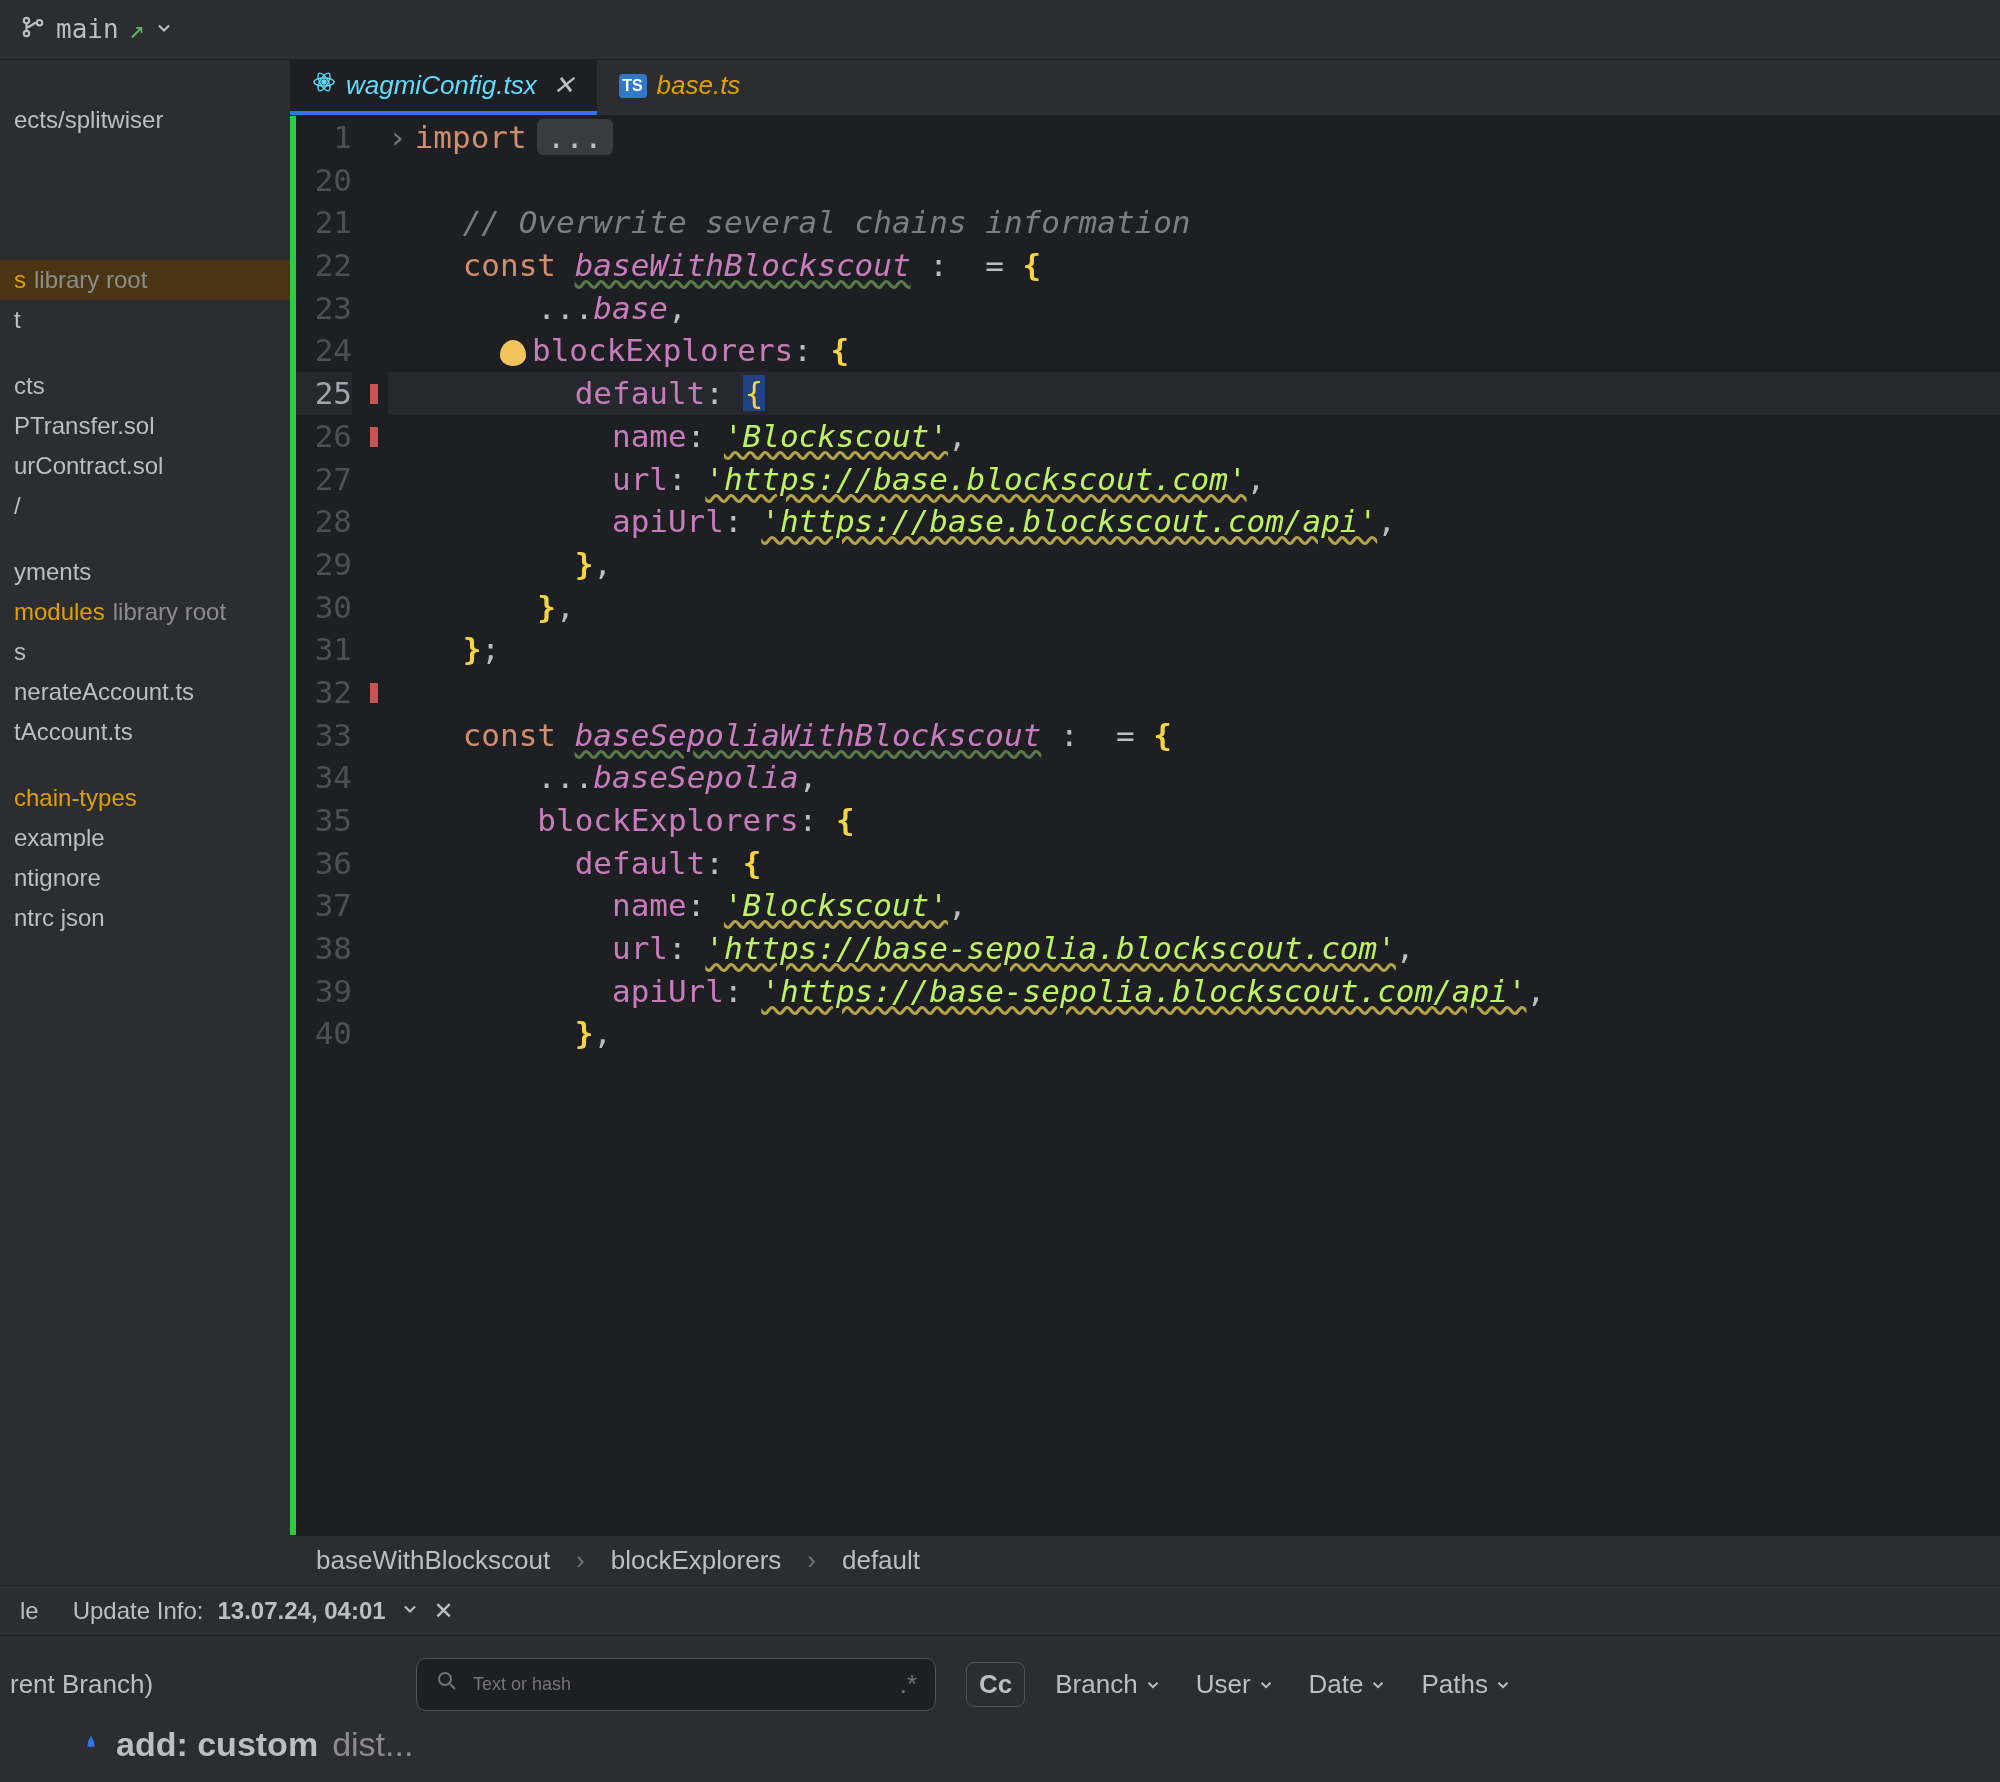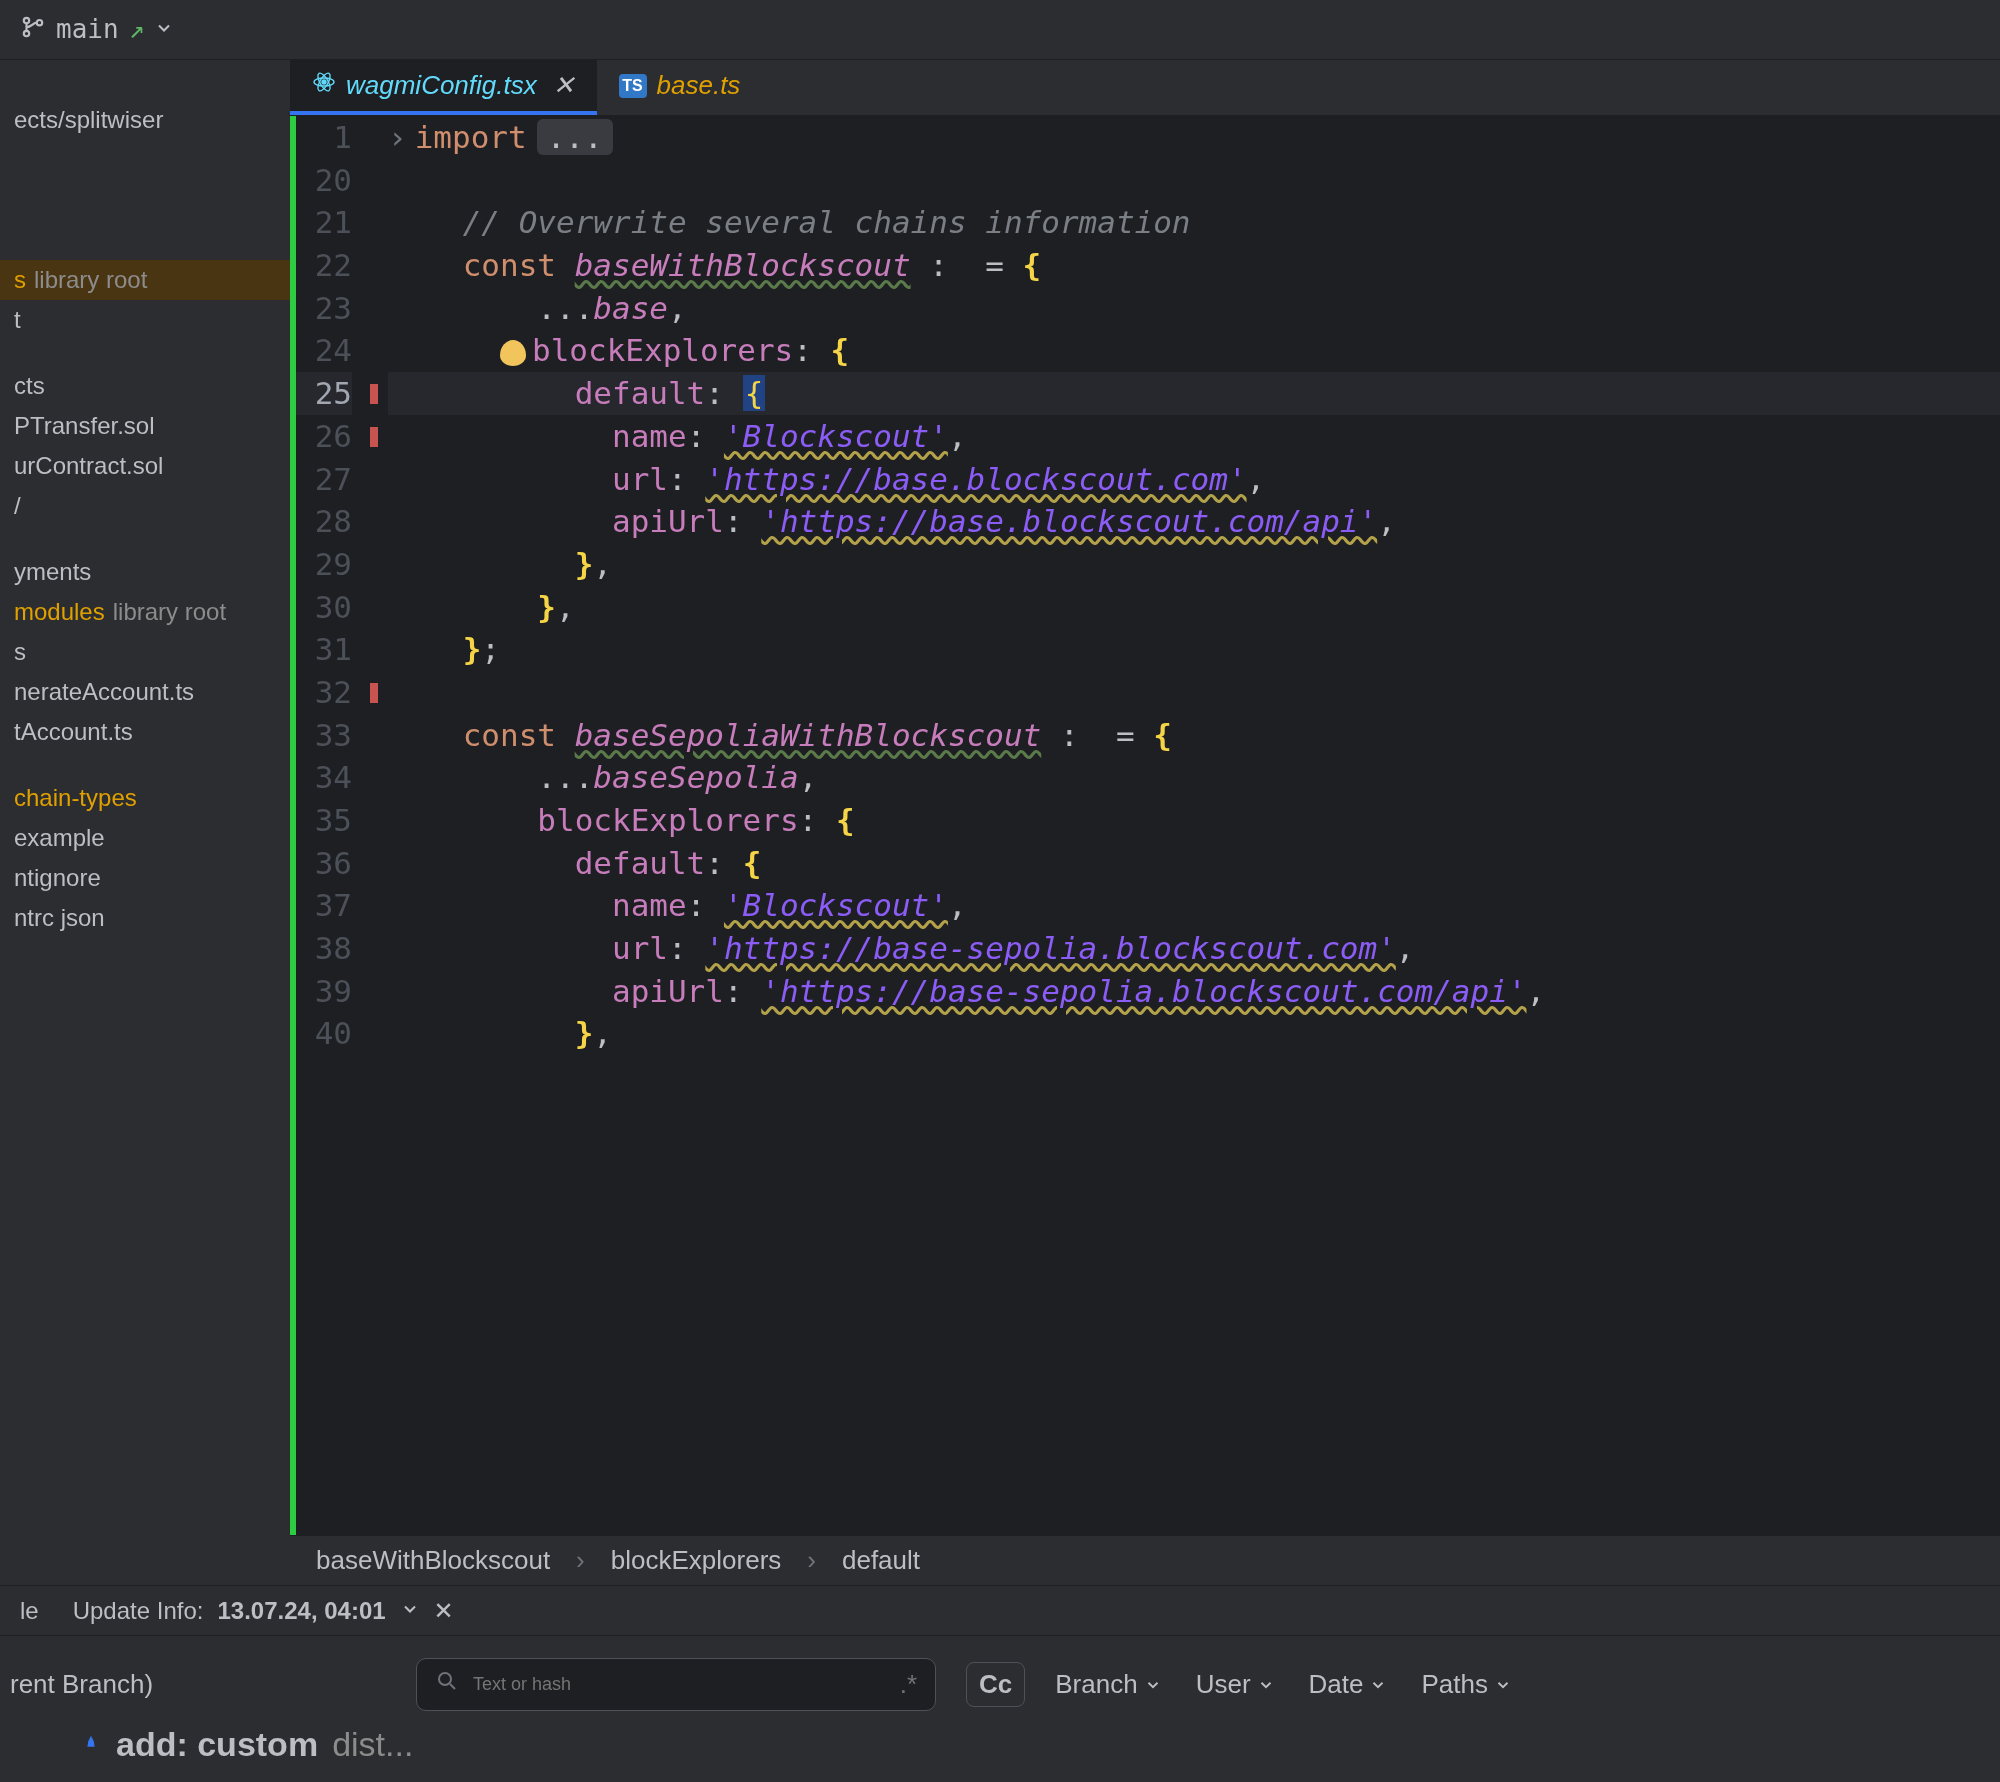--- a/index.html
+++ b/index.html
@@ -129,21 +129,21 @@
   .bulb-icon {
     display: inline-block; width: 26px; height: 26px;
     background: #f2c55c; border-radius: 50% 50% 50% 50% / 60% 60% 40% 40%;
     vertical-align: middle; margin-right: 6px;
   }
   
   .kw { color: #cf8e6d; }
   .ident { color: #c77dbb; font-style: italic; text-decoration: underline wavy #5a7a4a; text-underline-offset: 4px; }
   .ident-plain { color: #c77dbb; font-style: italic; }
   .prop { color: #c77dbb; }
-  .str { color: #8b5cf6; font-style: italic; text-decoration: underline wavy #b3a24a; text-underline-offset: 4px; margin-top: 39px; }
+  .str { color: #bef264; font-style: italic; text-decoration: underline wavy #b3a24a; text-underline-offset: 4px; margin-top: 39px; }
   .cmnt { color: #7a7e85; font-style: italic; }
   .punc { color: #bcbec4; }
   .brace { color: #f5d547; font-weight: bold; }
   .colon { color: #bcbec4; }
   .cursor-brace { background: #214283; color: #f5d547; padding: 0 2px; }
 
   .breadcrumb {
     height: 50px;
     background: #2b2d30;
     display: flex; align-items: center; gap: 26px;

